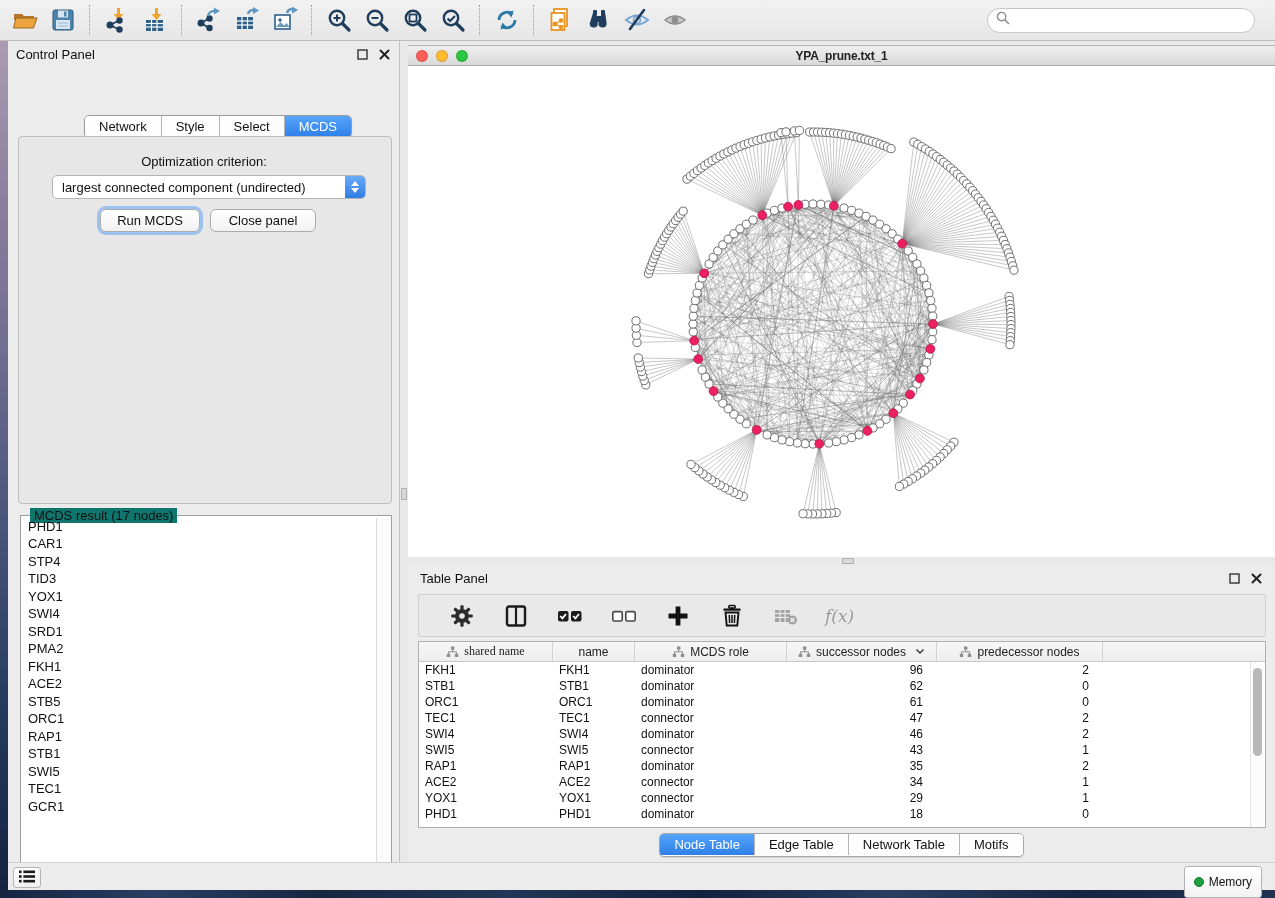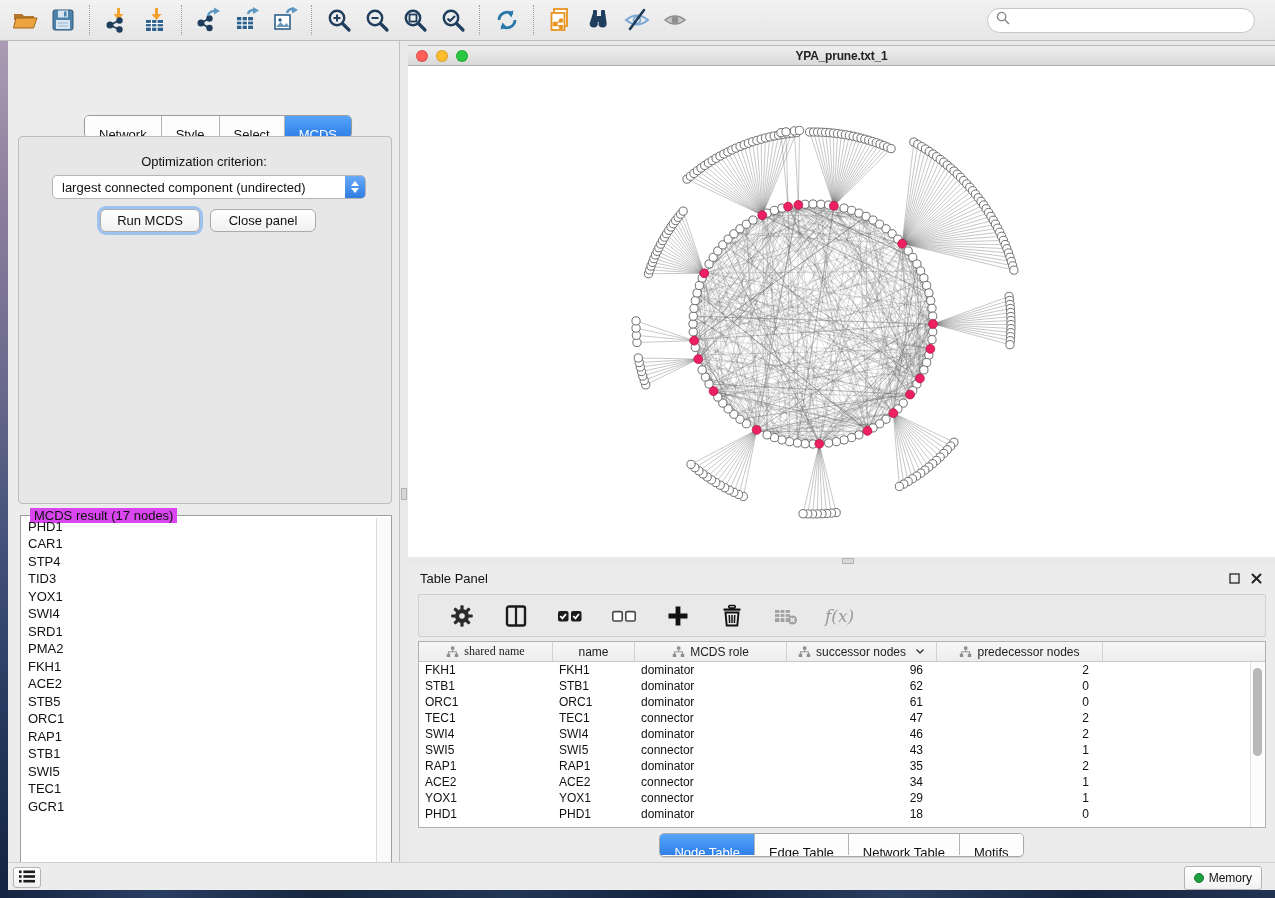--- a/index.html
+++ b/index.html
@@ -24,38 +24,38 @@
   
   #control-panel{left:8px;top:41px;width:392px;height:821px;background:#ececec;box-sizing:border-box;
     border-right:1px solid #c2c2c2;}
   .panel-titlebar{height:26px;display:flex;align-items:center;padding:0 8px;}
   .panel-title{font-size:13px;color:#111;}
   .panel-winbtns{margin-left:auto;display:flex;align-items:center;gap:9px;}
   .wb{width:13px;height:13px;display:flex;align-items:center;justify-content:center;background:none;border:none;padding:0;}
   #cp-tabs{left:76px;top:74px;display:flex;height:21px;border:1px solid #9b9b9b;border-radius:5px;overflow:hidden;
     background:#fff;box-shadow:0 1px 1px rgba(0,0,0,.15);}
   .seg-tab{font-size:13px;color:#111;background:#fdfdfd;border:none;border-right:1px solid #b5b5b5;
-    padding:8px 14px;height:21px;line-height:21px;}
+    padding:0 14px;height:21px;line-height:21px;}
   .seg-tab:last-child{border-right:none;}
   .seg-tab.active{background:linear-gradient(#55a5fb,#2f7fe8);color:#fff;}
   #cp-inner{left:10px;top:95px;width:372px;height:366px;background:#e7e7e7;border:1px solid #bdbdbd;border-radius:4px;}
   #opt-label{left:0;top:113px;width:392px;text-align:center;font-size:13px;color:#111;}
   #opt-select{left:44px;top:134px;width:314px;height:24px;background:#fff;border:1px solid #b5b5b5;border-radius:5px;
     display:flex;align-items:center;font-size:13px;color:#111;box-sizing:border-box;padding-left:9px;}
   #opt-select .stepper{margin-left:auto;width:20px;height:22px;border-radius:0 4px 4px 0;
     background:linear-gradient(#6aabf8,#2e7ce2);display:flex;flex-direction:column;align-items:center;justify-content:center;gap:2px;}
   .tri{width:0;height:0;border-left:4px solid transparent;border-right:4px solid transparent;}
   .tri.up{border-bottom:5px solid #fff;} .tri.down{border-top:5px solid #fff;}
   .push-btn{position:absolute;height:23px;background:linear-gradient(#ffffff,#f1f1f1);border:1px solid #ababab;
     border-radius:6px;font-size:13px;color:#111;padding:0 12px;font-family:"Liberation Sans",sans-serif;}
   #run-btn{left:92px;top:168px;width:100px;box-shadow:0 0 0 3px rgba(110,170,245,.6);}
   #closepanel-btn{left:202px;top:168px;width:106px;}
   #mcds-group{left:12px;top:467px;width:374px;height:372px;}
   #mcds-border{position:absolute;left:0;top:7px;width:372px;height:364px;border:1px solid #9f9f9f;background:#fff;box-sizing:border-box;}
-  #mcds-legend{position:absolute;left:10px;top:0;background:#d946ef;padding:0 4px;font-size:13px;color:#111;}
+  #mcds-legend{position:absolute;left:10px;top:0;background:#0f766e;padding:0 4px;font-size:13px;color:#111;}
   #mcds-list{position:absolute;left:2px;top:10px;width:352px;height:358px;overflow:hidden;font-size:13px;color:#111;}
   #mcds-list div{padding:1.5px 6px;line-height:14.5px;}
   #mcds-scroll{position:absolute;right:3px;top:10px;width:14px;height:358px;background:#fafafa;border-left:1px solid #dcdcdc;}
   
   #vsplit{left:400px;top:41px;width:8px;height:821px;background:#e9e9e9;}
   #vsplit .knob{position:absolute;left:1px;top:447px;width:6px;height:12px;background:#d7d7d7;border:1px solid #b3b3b3;box-sizing:border-box;}
   #hsplit{left:408px;top:557px;width:867px;height:8px;background:#e9e9e9;}
   #hsplit .knob{position:absolute;left:434px;top:1px;width:12px;height:6px;background:#d7d7d7;border:1px solid #b3b3b3;box-sizing:border-box;}
   
   #net-win{left:408px;top:41px;width:867px;height:516px;background:#e9e9e9;}
@@ -81,21 +81,21 @@
   .td.num{text-align:right;padding-right:14px;}
   #tbl-scroll{position:absolute;right:1px;top:20px;width:13px;height:165px;background:#fcfcfc;border-left:1px solid #e2e2e2;}
   #tbl-thumb{position:absolute;left:2px;top:6px;width:9px;height:88px;background:#b8b8b8;border-radius:5px;}
   #tp-tabs{position:absolute;left:0;top:268px;width:867px;display:flex;justify-content:center;}
   #tp-tabs .bar{display:flex;height:22px;border:1px solid #a8a8a8;border-radius:5px;overflow:hidden;background:#fff;
     box-shadow:0 1px 1px rgba(0,0,0,.12);}
   
   #statusbar{left:8px;top:862px;width:1267px;height:28px;background:#ececec;border-top:1px solid #cfcfcf;box-sizing:border-box;}
   #list-btn{position:absolute;left:5px;top:4px;width:28px;height:21px;background:linear-gradient(#fff,#f0f0f0);
     border:1px solid #b3b3b3;border-radius:3px;display:flex;align-items:center;justify-content:center;padding:0;}
-  #memory-btn{position:absolute;right:13px;top:3px;height:24px;background:linear-gradient(#fff,#f2f2f2);
+  #memory-btn{position:absolute;right:13px;top:3px;height:32px;background:linear-gradient(#fff,#f2f2f2);
     border:1px solid #b3b3b3;border-radius:3px;display:flex;align-items:center;gap:5px;font-size:12px;color:#111;padding:0 9px;}
   #memory-dot{width:10px;height:10px;border-radius:50%;background:#1d9e3f;border:1px solid #157a2f;box-sizing:border-box;}
 </style>
 </head>
 <body>
 
 <div id="wall-left" class="abs"></div>
 <div id="wall-bottom" class="abs"></div>
 
 <div id="toolbar" class="abs">
@@ -260,20 +260,35 @@
       <svg width="14" height="14" viewBox="0 0 14 14">
           <circle cx="5.6" cy="5.6" r="4.2" fill="none" stroke="#8a8a8a" stroke-width="1.4"></circle>
           <line x1="8.8" y1="8.8" x2="12.5" y2="12.5" stroke="#8a8a8a" stroke-width="1.6" stroke-linecap="round"></line>
         </svg>
     </span>
     <input placeholder="" style="">
   </div>
 </div>
 
 <div id="control-panel" class="abs">
+  <div class="panel-titlebar">
+    <span class="panel-title">Control Panel</span>
+    <span class="panel-winbtns">
+      <button class="wb">
+          <svg width="11" height="11" viewBox="0 0 11 11">
+            <rect x="1" y="1" width="9" height="9" fill="none" stroke="#333" stroke-width="1.4"></rect>
+          </svg>
+        </button>
+      <button class="wb">
+          <svg width="11" height="11" viewBox="0 0 11 11">
+            <path d="M1.5 1.5 L9.5 9.5 M9.5 1.5 L1.5 9.5" stroke="#222" stroke-width="2" stroke-linecap="round"></path>
+          </svg>
+        </button>
+    </span>
+  </div>
   <div id="cp-tabs" class="abs">
       <button class="seg-tab">Network</button>
       <button class="seg-tab">Style</button>
       <button class="seg-tab">Select</button>
       <button class="seg-tab active">MCDS</button>
     </div>
   <div id="cp-inner" class="abs"></div>
   <div id="opt-label" class="abs">Optimization criterion:</div>
   <div id="opt-select" class="abs">
     <span>largest connected component (undirected)</span>

